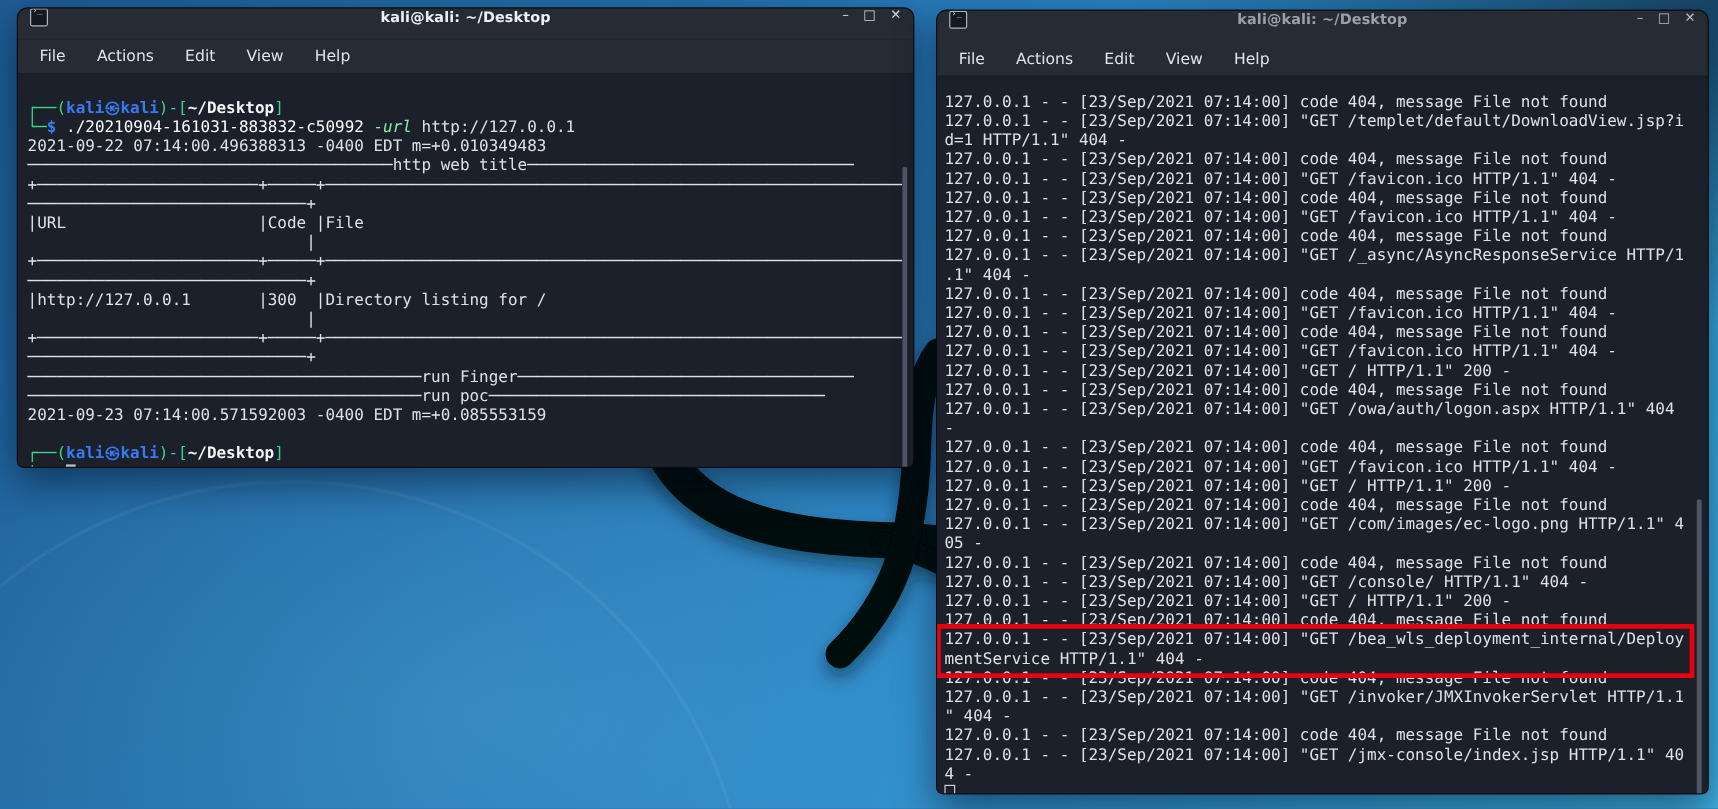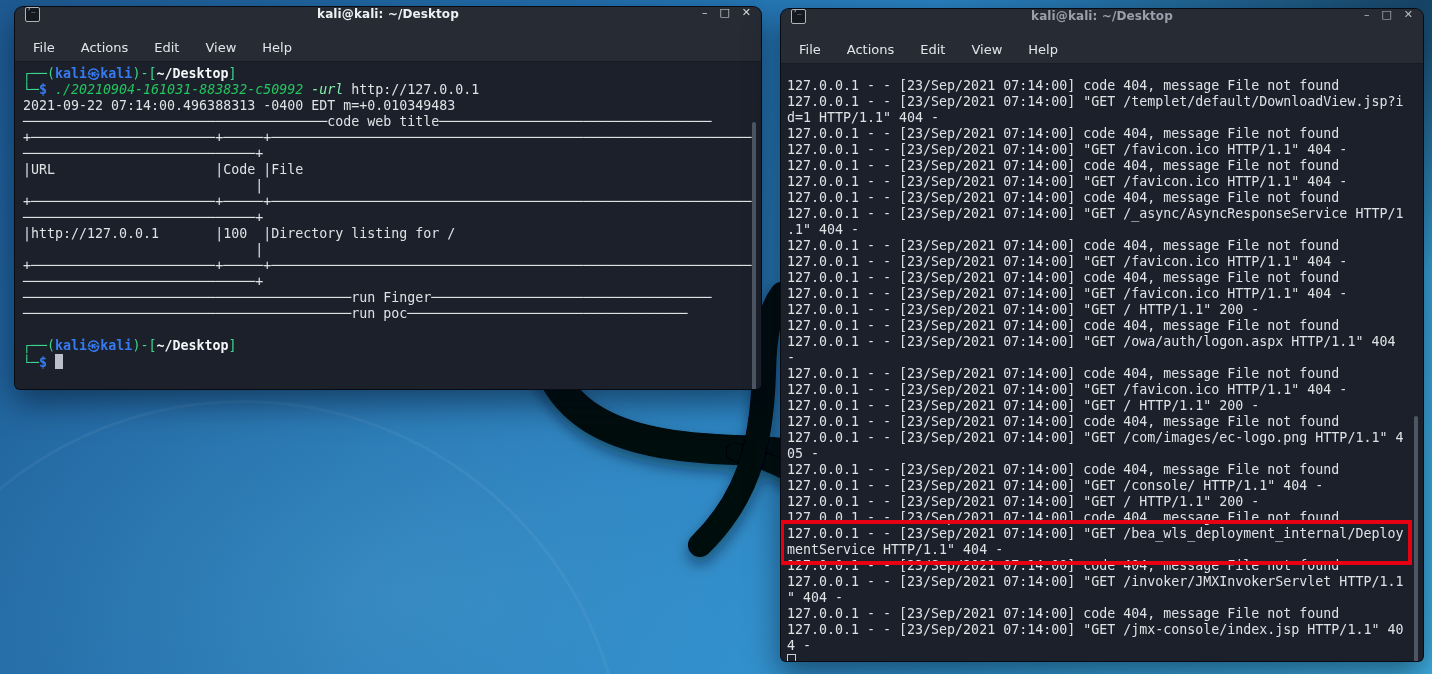--- a/index.html
+++ b/index.html
@@ -57,27 +57,27 @@
     padding:0 8px;gap:6px;border-bottom:1px solid #171b23;
   }
   .menu-item{
     color:#e2e5ea;font-size:13px;padding:3px 10px;border-radius:3px;
   }
   .tbody{
     position:absolute;left:0;right:0;bottom:0;background:#1b202a;
     font-family:"DejaVu Sans Mono",monospace;font-size:13.3px;line-height:16px;
     color:#dfe1e5;
   }
-  #win-left .tbody{top:55px;padding:4px 0 0 8px;}
+  #win-left .tbody{top:72px;padding:4px 0 0 8px;}
   #win-right .tbody{top:69px;padding:0 0 0 6px;}
   .trow{height:16px;white-space:pre;}
   .c-green{color:#3bd68c;}
   .c-blue{color:#377bf0;font-weight:bold;}
   .c-wbold{color:#f4f5f7;font-weight:bold;}
-  .c-teal{color:#22c55e;font-style:italic;}
+  .c-teal{color:#ffffff;}
   .c-purple{color:#86efac;font-style:italic;}
   .c-fg{color:#dfe1e5;}
   .cursor-block{
     display:inline-block;width:8px;height:15px;background:#b9c0cb;
     vertical-align:-2px;
   }
   .cursor-hollow{
     display:inline-block;width:7px;height:14px;border:1px solid #c9ced6;
     vertical-align:-2px;background:transparent;
   }
@@ -126,33 +126,34 @@
       <div class="menu-item">Actions</div>
       <div class="menu-item">Edit</div>
       <div class="menu-item">View</div>
       <div class="menu-item">Help</div>
     </div>
   <div class="tbody">
     <div>
         <div class="trow"><span class="c-green">┌──(</span><span class="c-blue">kali㉿kali</span><span class="c-green">)-[</span><span class="c-wbold">~/Desktop</span><span class="c-green">]</span></div>
         <div class="trow"><span class="c-green">└─</span><span class="c-blue">$</span><span class="c-fg"> </span><span class="c-teal">./20210904-161031-883832-c50992</span><span class="c-fg"> </span><span class="c-purple">-url</span><span class="c-fg"> http://127.0.0.1</span></div>
         <div class="trow"><span class="c-fg">2021-09-22 07:14:00.496388313 -0400 EDT m=+0.010349483</span></div>
-        <div class="trow"><span class="c-fg">──────────────────────────────────────code web title──────────────────────────────────</span></div>
+        <div class="trow"><span class="c-fg">──────────────────────────────────────http web title──────────────────────────────────</span></div>
         <div class="trow"><span class="c-fg">+───────────────────────+─────+────────────────────────────────────────────────────────────</span></div>
         <div class="trow"><span class="c-fg">─────────────────────────────+</span></div>
         <div class="trow"><span class="c-fg">|URL                    |Code |File</span></div>
         <div class="trow"><span class="c-fg">                             |</span></div>
         <div class="trow"><span class="c-fg">+───────────────────────+─────+────────────────────────────────────────────────────────────</span></div>
         <div class="trow"><span class="c-fg">─────────────────────────────+</span></div>
-        <div class="trow"><span class="c-fg">|http://127.0.0.1       |100  |Directory listing for /</span></div>
+        <div class="trow"><span class="c-fg">|http://127.0.0.1       |300  |Directory listing for /</span></div>
         <div class="trow"><span class="c-fg">                             |</span></div>
         <div class="trow"><span class="c-fg">+───────────────────────+─────+────────────────────────────────────────────────────────────</span></div>
         <div class="trow"><span class="c-fg">─────────────────────────────+</span></div>
         <div class="trow"><span class="c-fg">─────────────────────────────────────────run Finger───────────────────────────────────</span></div>
         <div class="trow"><span class="c-fg">─────────────────────────────────────────run poc───────────────────────────────────</span></div>
+        <div class="trow"><span class="c-fg">2021-09-23 07:14:00.571592003 -0400 EDT m=+0.085553159</span></div>
         <div class="trow"><span class="c-fg"></span></div>
         <div class="trow"><span class="c-green">┌──(</span><span class="c-blue">kali㉿kali</span><span class="c-green">)-[</span><span class="c-wbold">~/Desktop</span><span class="c-green">]</span></div>
         <div class="trow"><span class="c-green">└─</span><span class="c-blue">$</span><span class="c-fg"> </span><span class="cursor-block"></span></div>
       </div>
     <div class="scroll-thumb"></div>
   </div>
 </div>
 
 <div class="window" id="win-right">
   <div class="titlebar">

